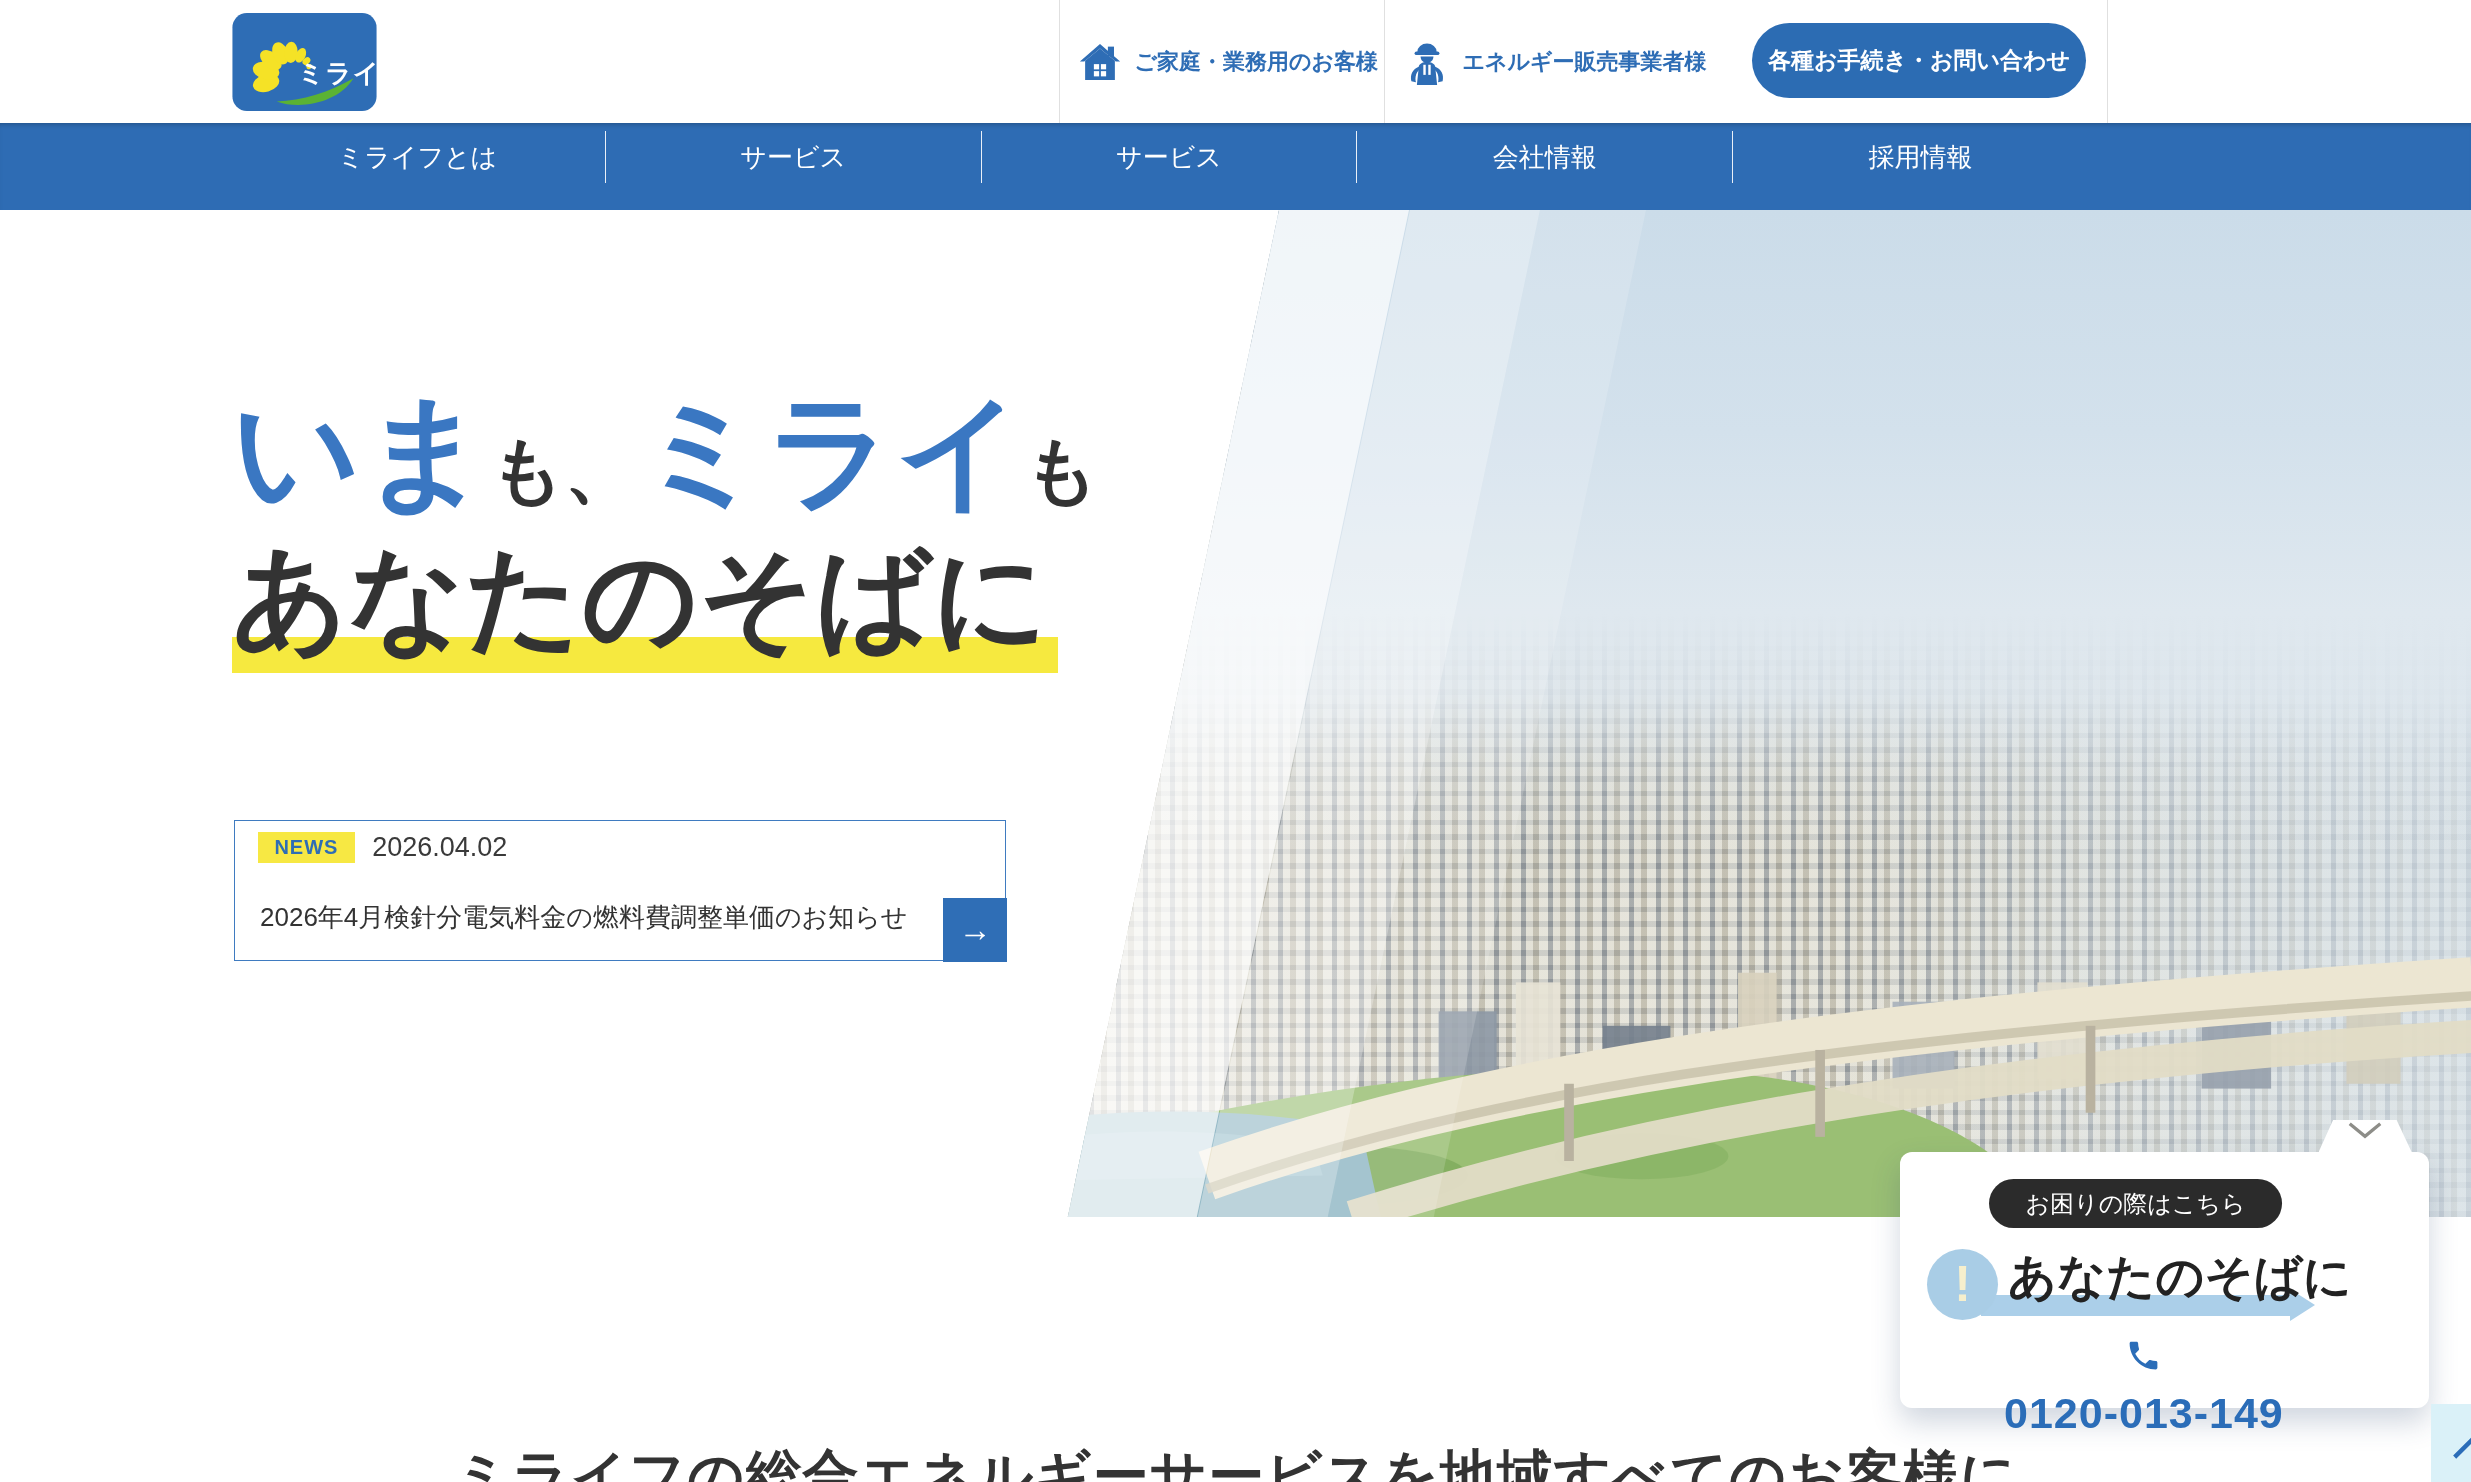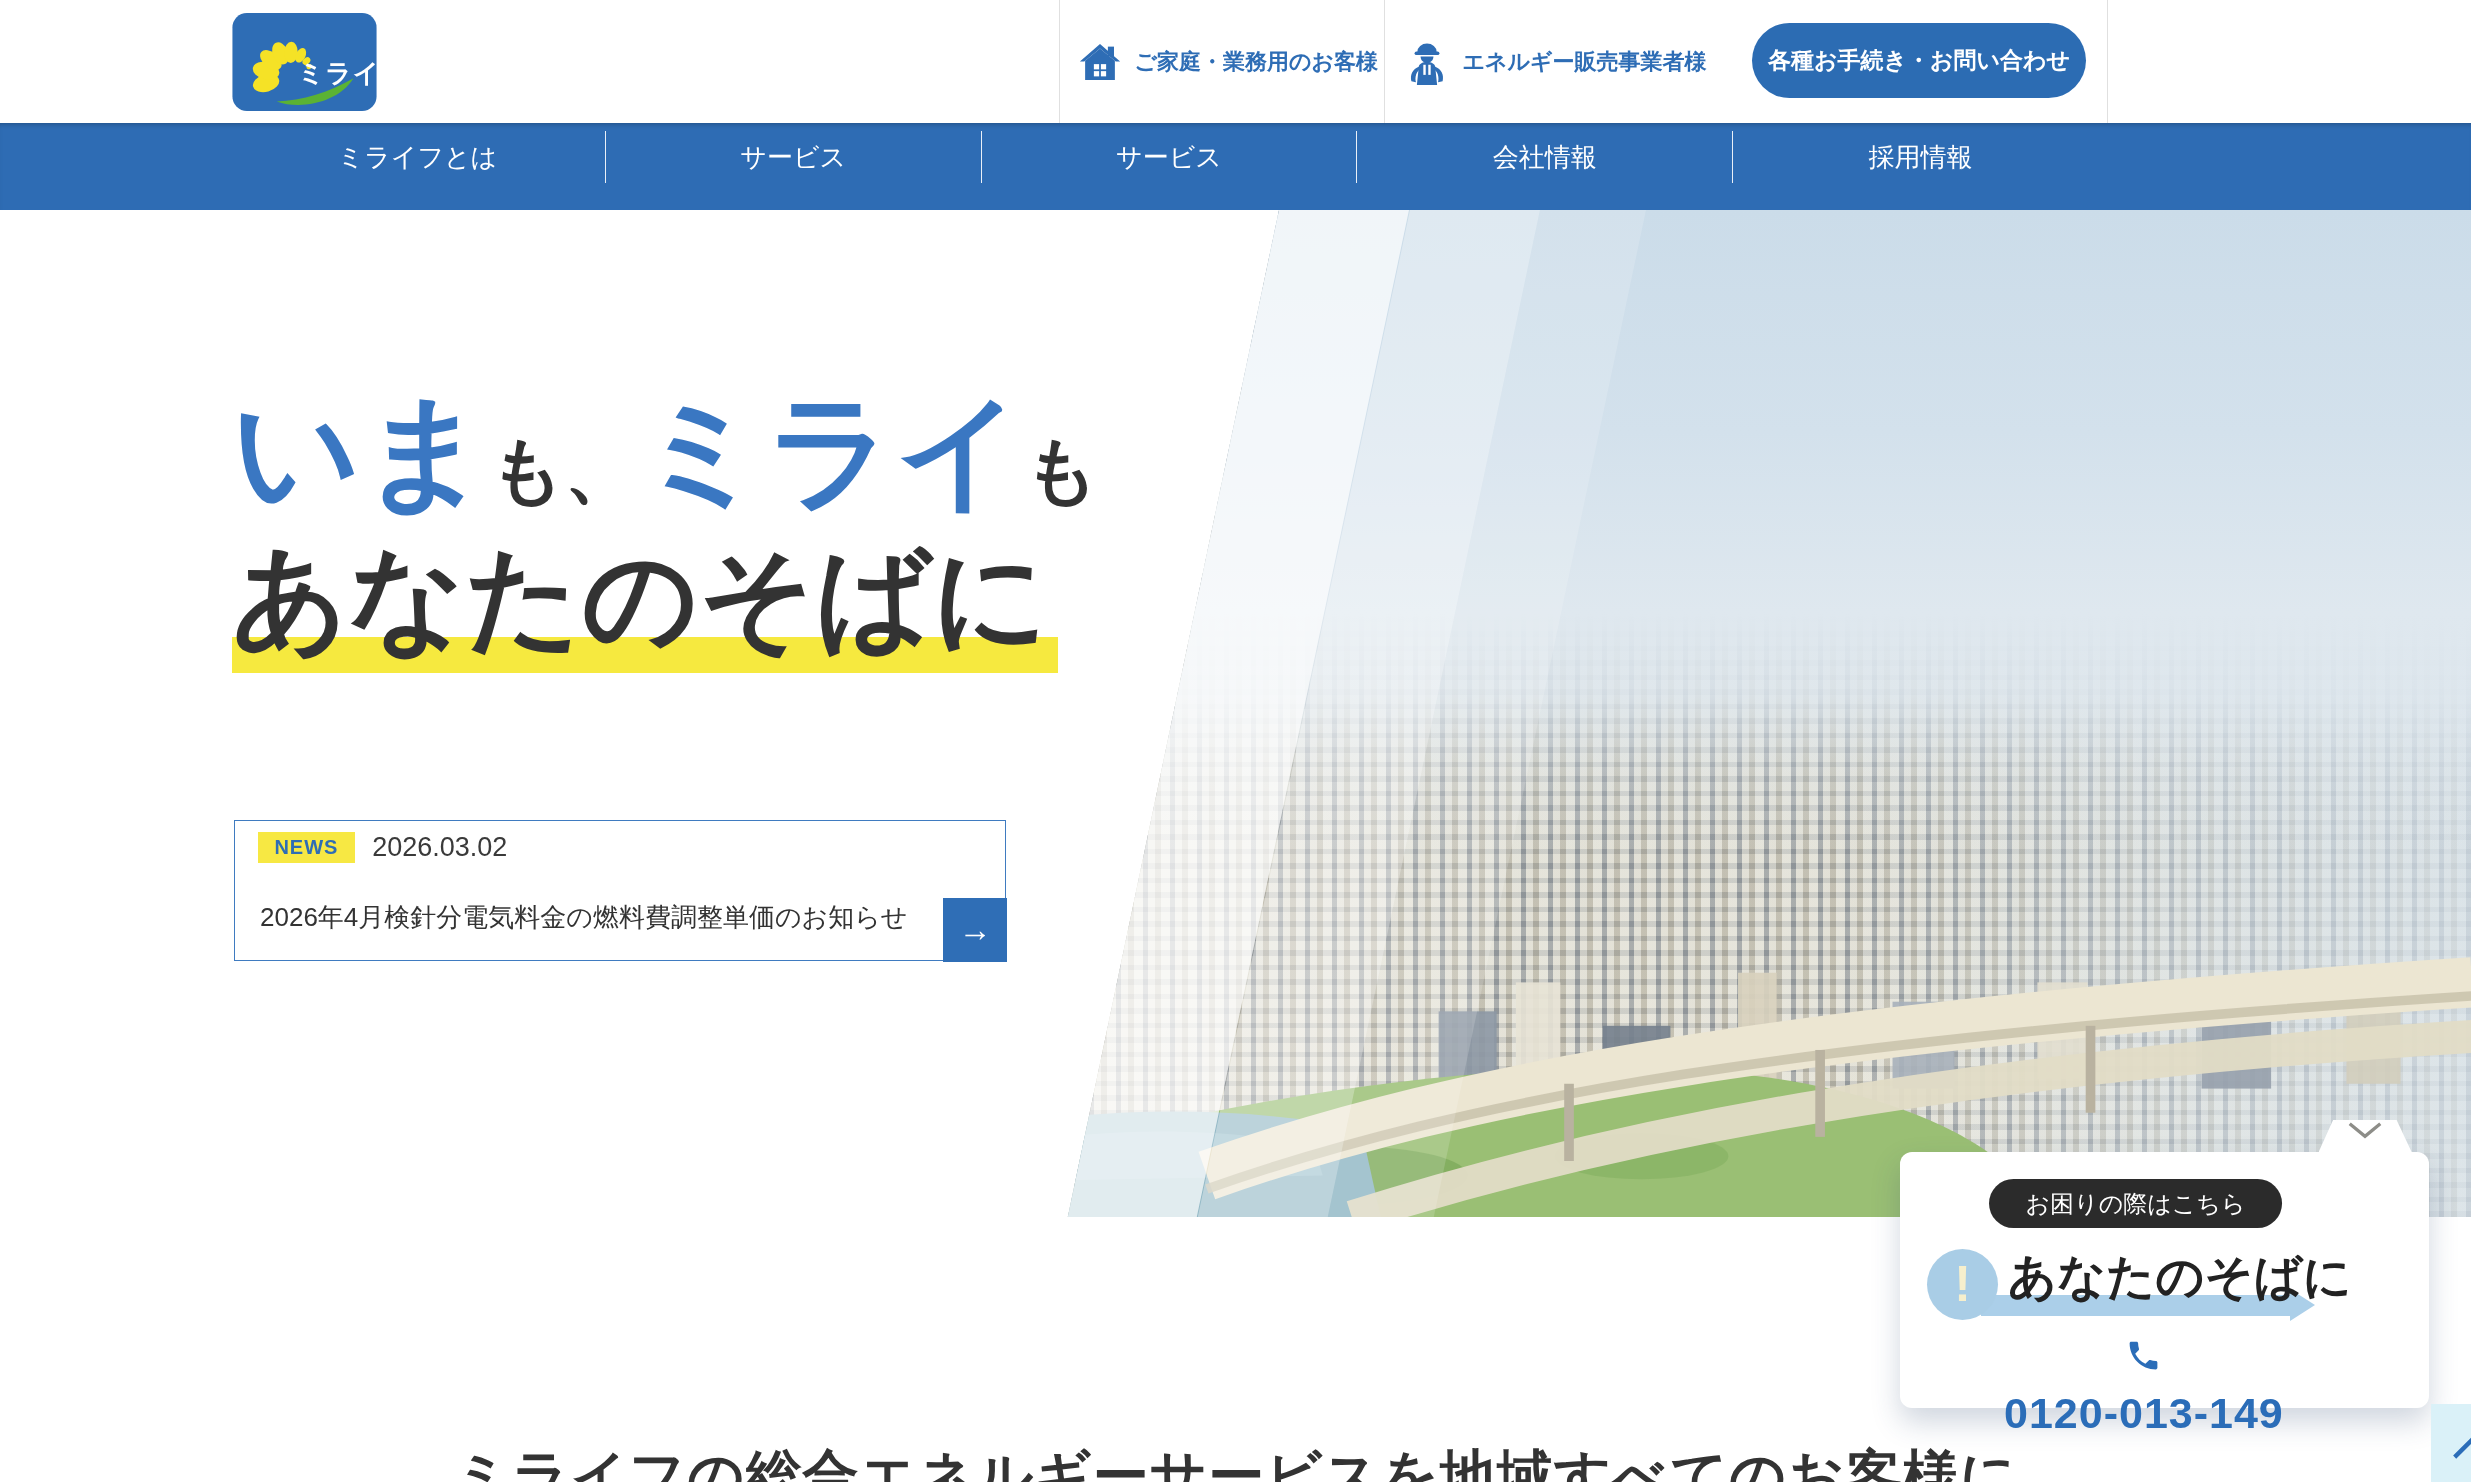--- a/index.html
+++ b/index.html
@@ -205,21 +205,21 @@
         <span class="big">いま</span><span class="small">も、</span><span class="big">ミライ</span><span class="small">も</span>
       </div>
       <div class="line2">
         <span class="hl">あなたのそばに</span>
       </div>
     </div>
 
     <a class="news">
       <div class="news-top">
         <span class="news-badge">NEWS</span>
-        <span class="news-date">2026.03.02</span>
+        <span class="news-date">2026.04.02</span>
       </div>
       <div class="news-title">2026年4月検針分電気料金の燃料費調整単価のお知らせ</div>
       <span class="news-arrow">→</span>
     </a>
   </section>
 
   <h2 class="section-heading">ミライフの総合エネルギーサービスを地域すべてのお客様に</h2>
 
   <aside class="emergency">
     <div class="em-tab">

